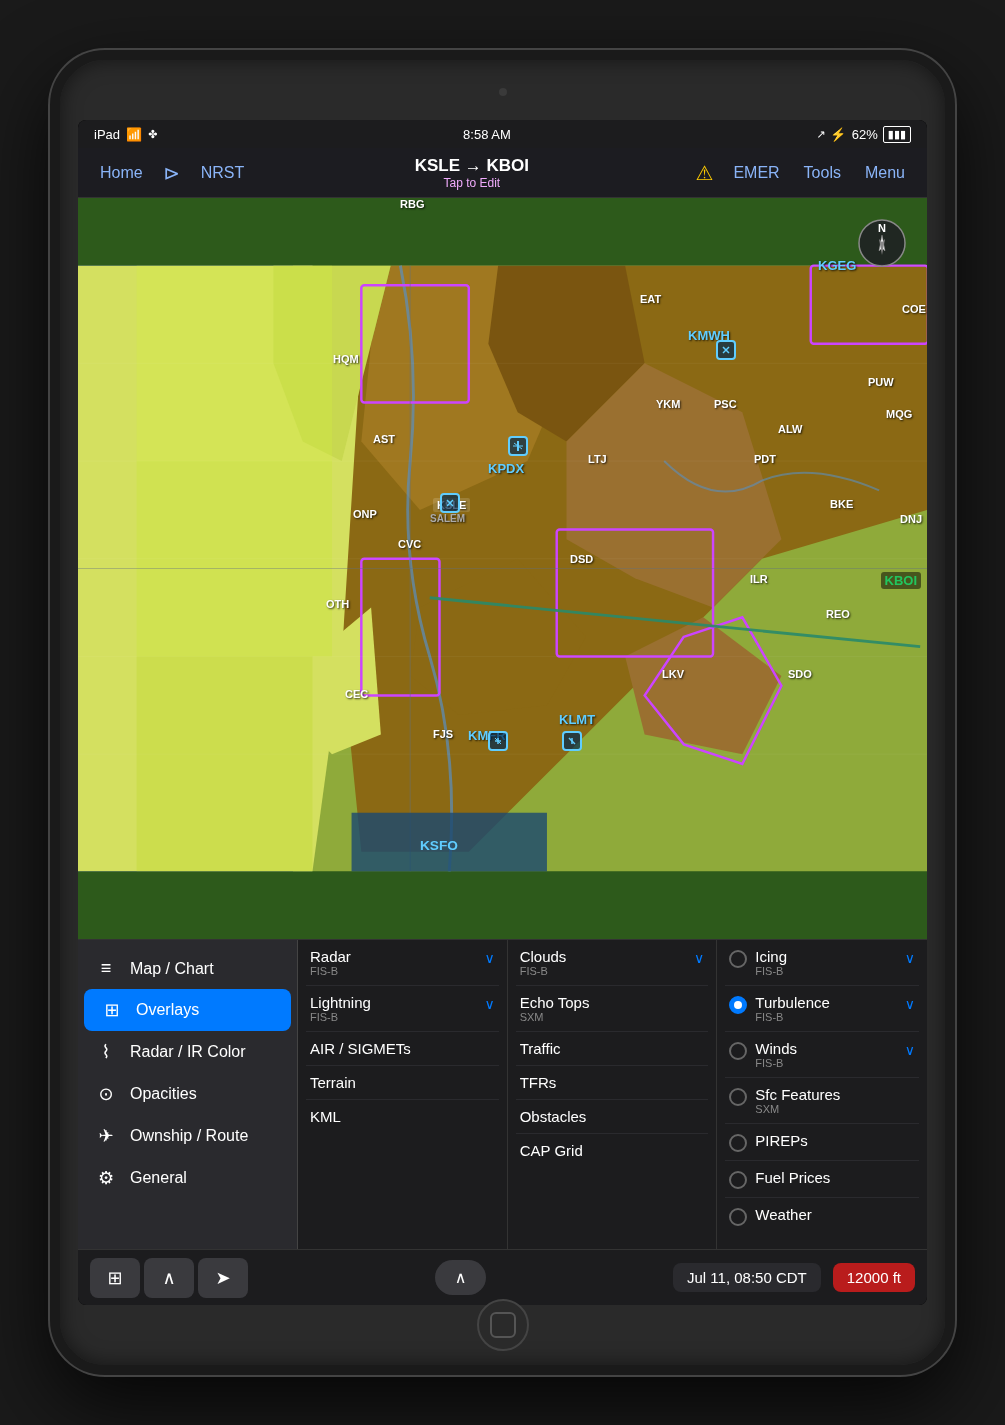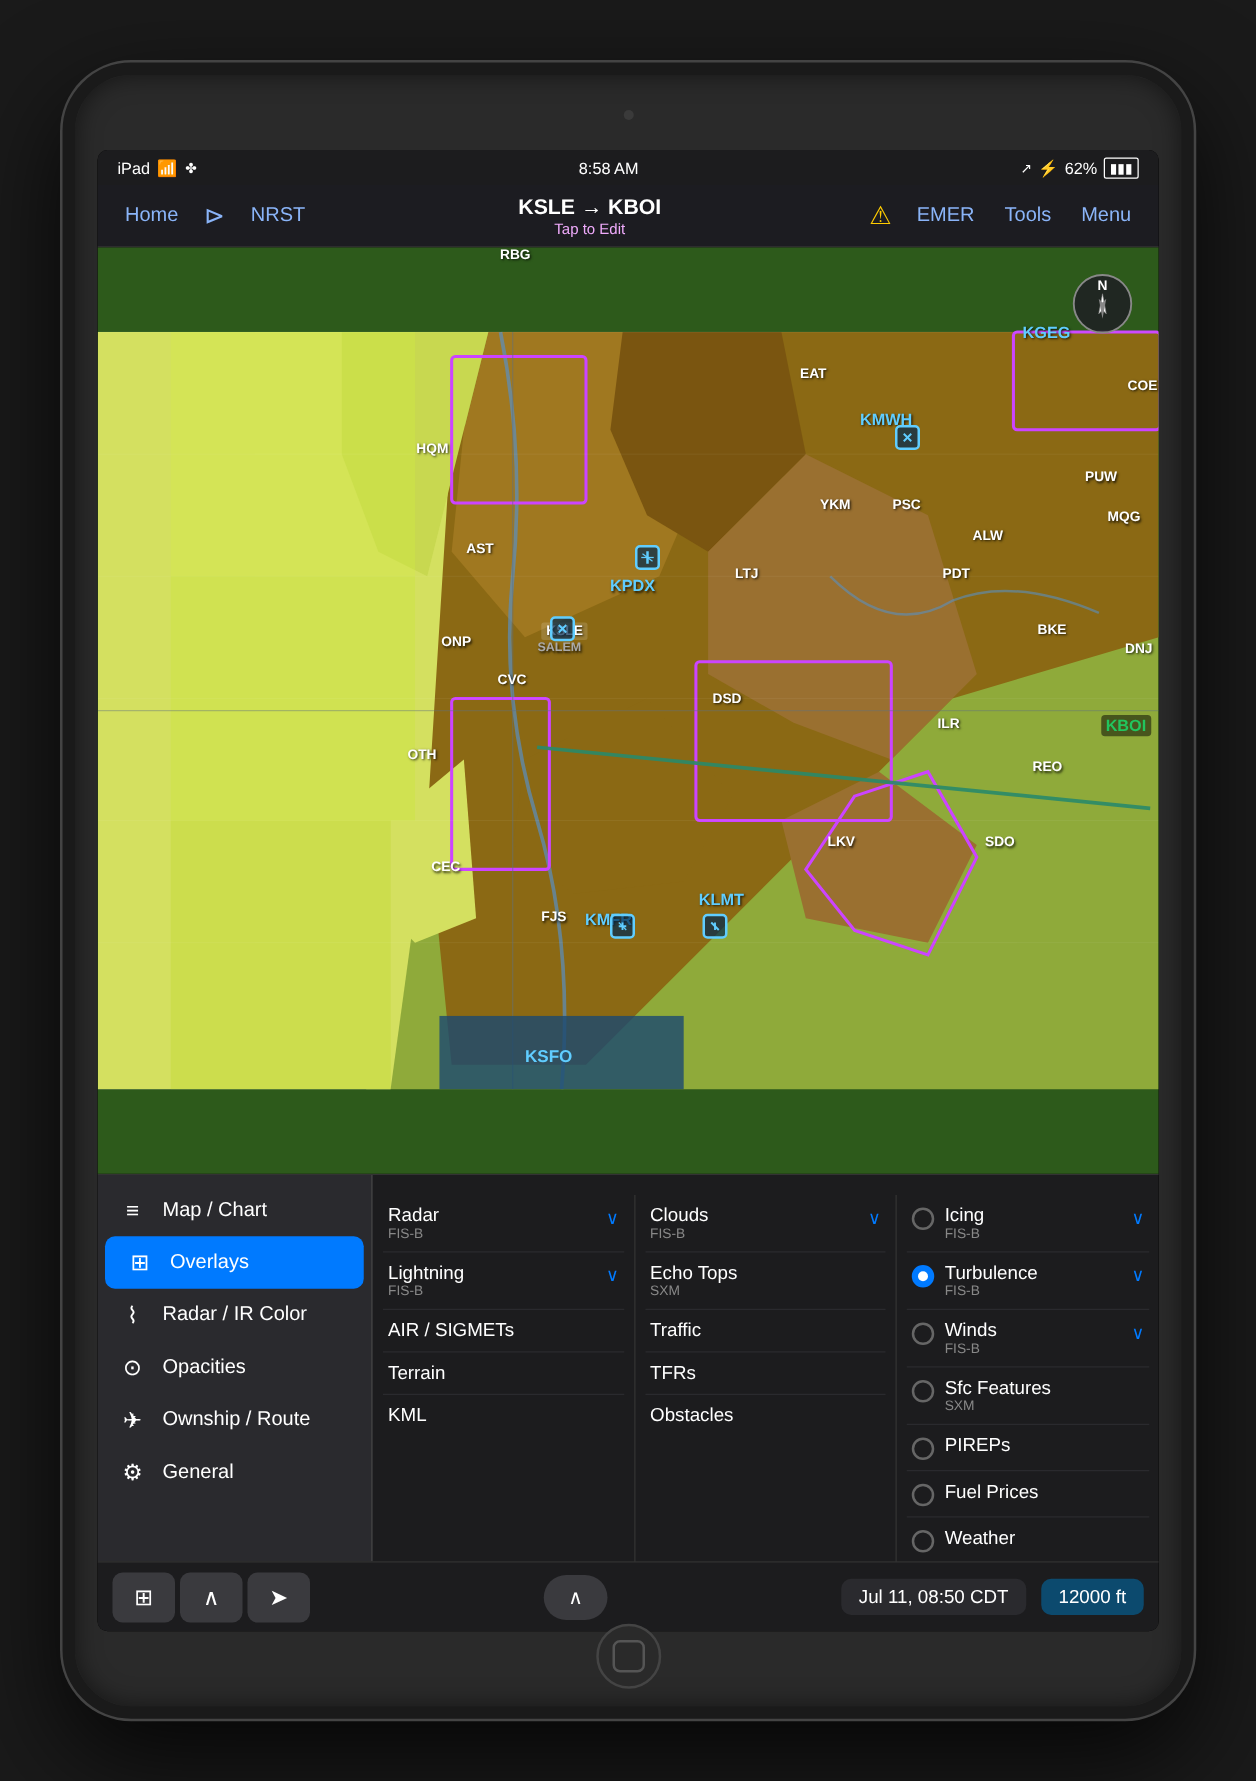--- a/index.html
+++ b/index.html
@@ -157,21 +157,21 @@
     .sidebar-icon {
       font-size: 18px;
       width: 24px;
       text-align: center;
     }
     
     .overlays-panel {
       flex: 1;
       display: grid;
       grid-template-columns: repeat(3, 1fr);
-      padding: 16px 0;
+      padding: 0 0;
       overflow-y: auto;
     }
     .overlay-col {
       padding: 0 8px;
       border-right: 1px solid #333;
     }
     .overlay-col:last-child { border-right: none; }
     .overlay-item {
       display: flex;
       align-items: flex-start;
@@ -252,21 +252,21 @@
       gap: 12px;
     }
     .time-display {
       background: #2a2a2e;
       border-radius: 8px;
       padding: 6px 14px;
       color: #fff;
       font-size: 15px;
     }
     .alt-display {
-      background: #0c4a6e;
+      background: #b91c1c;
       border-radius: 8px;
       padding: 6px 14px;
       color: #fff;
       font-size: 15px;
     }
 
     
     .compass-rose {
       position: absolute;
       top: 20px;
@@ -549,20 +549,25 @@
           <div class="overlay-item">
             <div class="overlay-text">
               <div class="overlay-name">TFRs</div>
             </div>
           </div>
           <div class="overlay-item">
             <div class="overlay-text">
               <div class="overlay-name">Obstacles</div>
             </div>
           </div>
+          <div class="overlay-item">
+            <div class="overlay-text">
+              <div class="overlay-name">CAP Grid</div>
+            </div>
+          </div>
         </div>
 
         <div class="overlay-col">
           <div class="overlay-item">
             <div class="overlay-radio"></div>
             <div class="overlay-text">
               <div class="overlay-name">Icing</div>
               <div class="overlay-sub">FIS-B</div>
             </div>
             <span class="overlay-chevron">∨</span>

